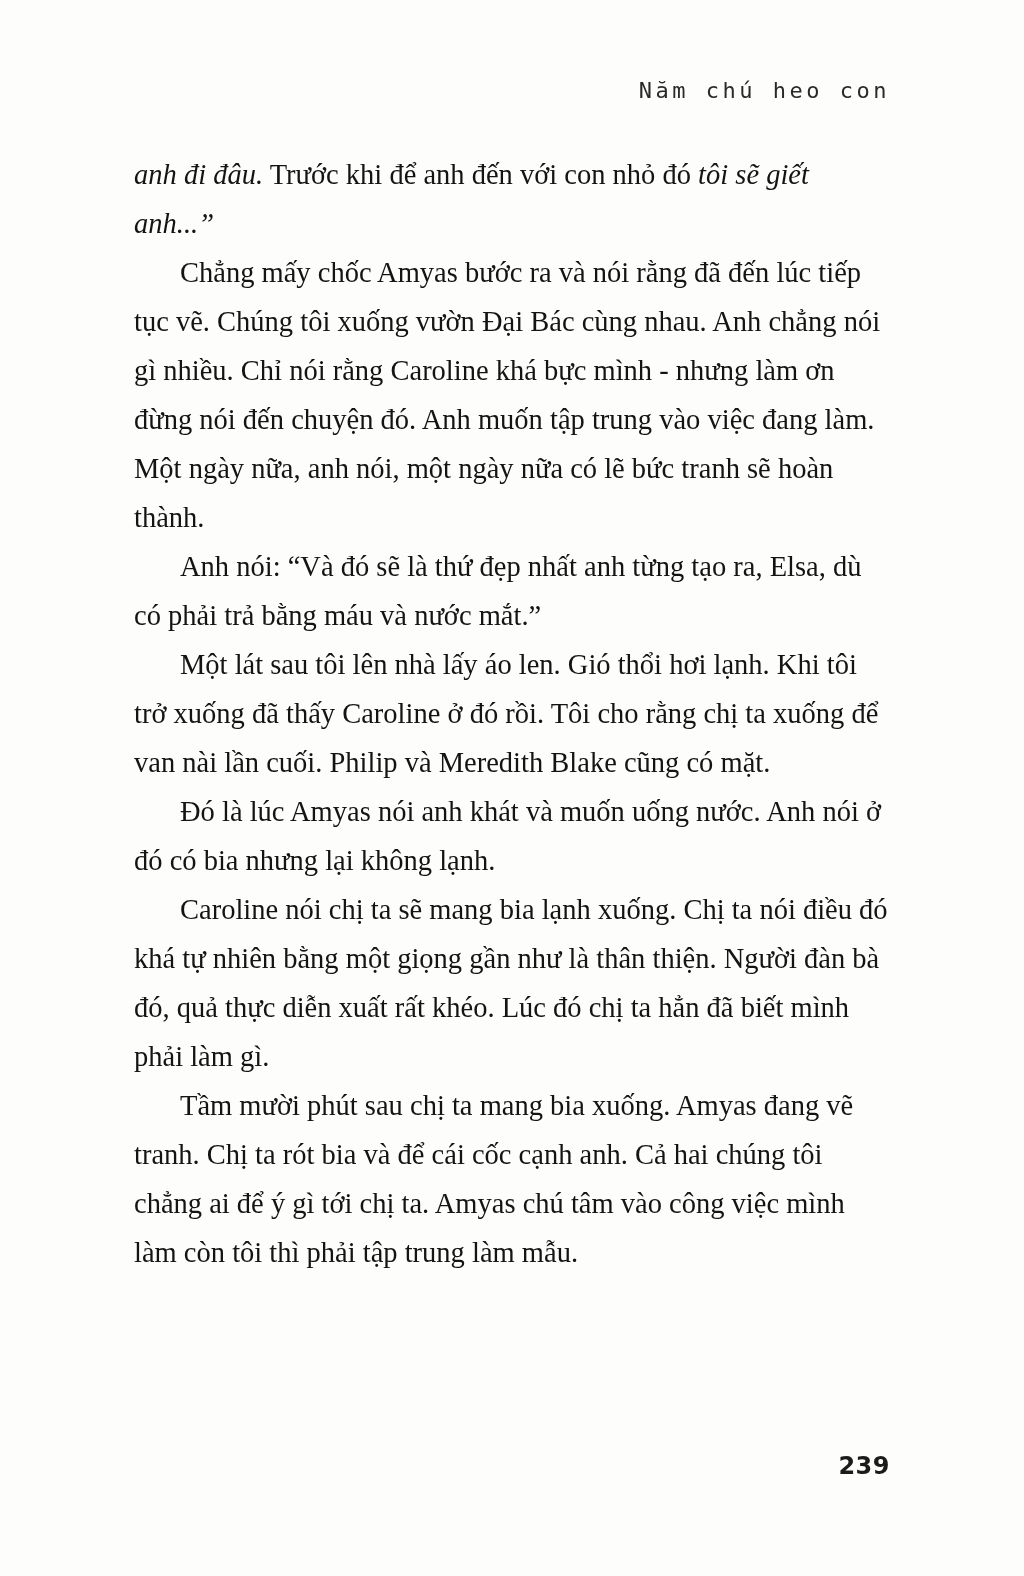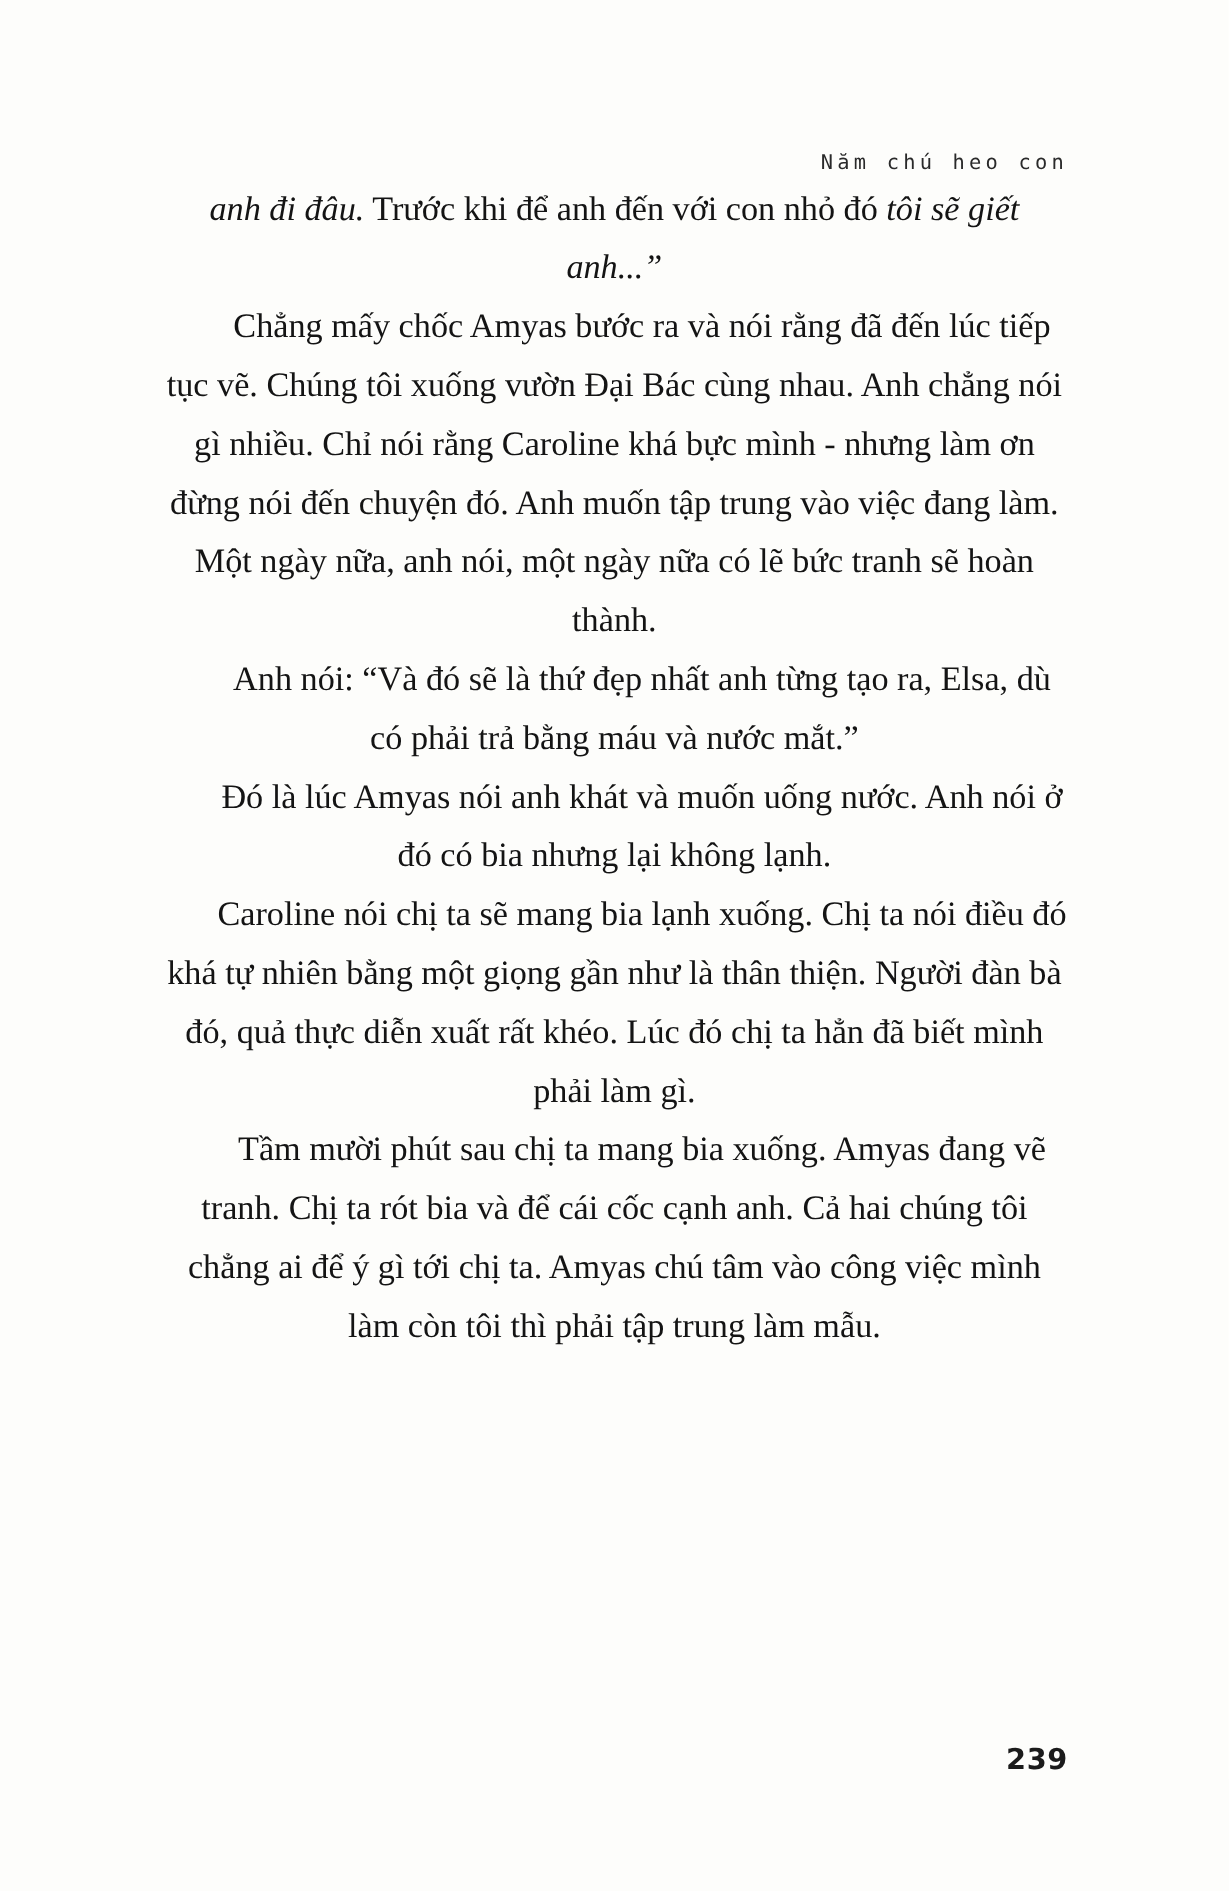--- a/index.html
+++ b/index.html
@@ -15,39 +15,37 @@
     box-sizing: border-box;
     font-family: "Liberation Serif", serif;
     color: #1b1b1b;
     overflow: hidden;
   }
   .running-head {
     position: absolute;
     top: 78px;
     right: 134px;
     font-family: "DejaVu Sans Mono", monospace;
-    font-size: 17px;
+    font-size: 22px;
     letter-spacing: 3.5px;
     color: #2a2a2a;
     white-space: nowrap;
-    margin-top: 48px;
   }
   .body-text {
     position: absolute;
     top: 150px;
     left: 134px;
     width: 756px;
     font-size: 28.5px;
     line-height: 49px;
     text-align: left;
     color: #141414;
   }
   .body-text p {
     margin: 0;
-    text-align: center;
   }
   .body-text p.indent {
     text-indent: 46px;
   }
   .body-text i {
     font-style: italic;
   }
   .folio {
     position: absolute;
     bottom: 96px;
@@ -63,20 +61,21 @@
 <body>
 
 <div class="page">
 
   <div class="running-head">Năm chú heo con</div>
 
   <div class="body-text">
       <p><i>anh đi đâu.</i><span> Trước khi để anh đến với con nhỏ đó </span><i>tôi sẽ giết anh...”</i></p>
       <p class="indent"><span>Chẳng mấy chốc Amyas bước ra và nói rằng đã đến lúc tiếp tục vẽ. Chúng tôi xuống vườn Đại Bác cùng nhau. Anh chẳng nói gì nhiều. Chỉ nói rằng Caroline khá bực mình - nhưng làm ơn đừng nói đến chuyện đó. Anh muốn tập trung vào việc đang làm. Một ngày nữa, anh nói, một ngày nữa có lẽ bức tranh sẽ hoàn thành.</span></p>
       <p class="indent"><span>Anh nói: “Và đó sẽ là thứ đẹp nhất anh từng tạo ra, Elsa, dù có phải trả bằng máu và nước mắt.”</span></p>
+      <p class="indent"><span>Một lát sau tôi lên nhà lấy áo len. Gió thổi hơi lạnh. Khi tôi trở xuống đã thấy Caroline ở đó rồi. Tôi cho rằng chị ta xuống để van nài lần cuối. Philip và Meredith Blake cũng có mặt.</span></p>
       <p class="indent"><span>Đó là lúc Amyas nói anh khát và muốn uống nước. Anh nói ở đó có bia nhưng lại không lạnh.</span></p>
       <p class="indent"><span>Caroline nói chị ta sẽ mang bia lạnh xuống. Chị ta nói điều đó khá tự nhiên bằng một giọng gần như là thân thiện. Người đàn bà đó, quả thực diễn xuất rất khéo. Lúc đó chị ta hẳn đã biết mình phải làm gì.</span></p>
       <p class="indent"><span>Tầm mười phút sau chị ta mang bia xuống. Amyas đang vẽ tranh. Chị ta rót bia và để cái cốc cạnh anh. Cả hai chúng tôi chẳng ai để ý gì tới chị ta. Amyas chú tâm vào công việc mình làm còn tôi thì phải tập trung làm mẫu.</span></p>
     </div>
 
   <div class="folio">239</div>
 
 </div>
 
 </body></html>

